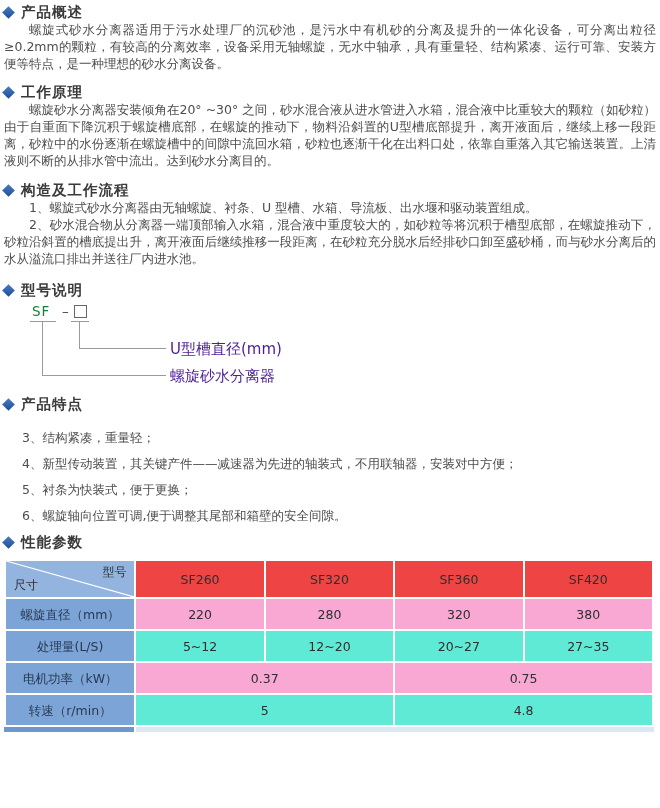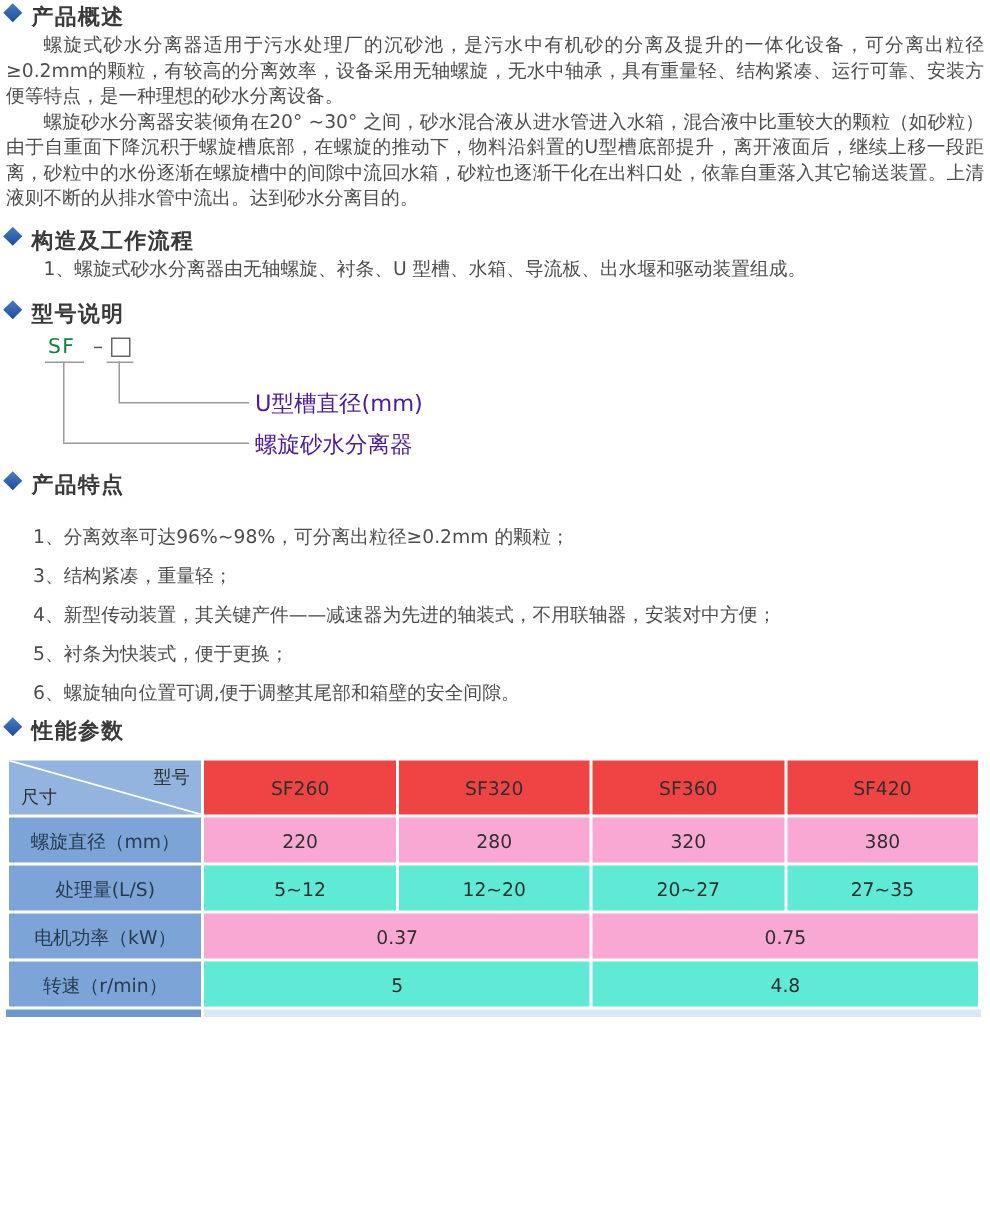--- a/index.html
+++ b/index.html
@@ -5,21 +5,21 @@
   html,body{margin:0;padding:0;background:#ffffff;}
   body{
     width:660px;height:808px;overflow:hidden;
     font-family:"DejaVu Sans","Liberation Sans",sans-serif;
     color:#4d4d4d;font-size:12.5px;line-height:17px;
     -webkit-font-smoothing:antialiased;
   }
   .page{position:relative;width:652px;margin:0;padding:4px 4px 0 4px;}
 
   
-  .sec-head{display:flex;align-items:flex-start;gap:8px;margin:0;}
+  .sec-head{display:flex;align-items:center;gap:8px;margin:0;}
   .diamond{
     width:9px;height:9px;flex:0 0 9px;
     transform:rotate(45deg);
     background:linear-gradient(135deg,#4a7cc2 0%,#1c4d9b 100%);
   }
   .sec-title{font-size:14.5px;font-weight:bold;color:#3a3a3a;letter-spacing:1px;}
 
   
   p.body-text{margin:0;text-indent:2em;text-align:justify;color:#4d4d4d;}
 
@@ -69,27 +69,32 @@
 <body>
 
 <div class="page">
 
   <div class="sec-head">
     <span class="diamond"></span>
     <span class="sec-title">产品概述</span>
   </div>
   <p class="body-text mt-overview-p">螺旋式砂水分离器适用于污水处理厂的沉砂池，是污水中有机砂的分离及提升的一体化设备，可分离出粒径≥0.2mm的颗粒，有较高的分离效率，设备采用无轴螺旋，无水中轴承，具有重量轻、结构紧凑、运行可靠、安装方便等特点，是一种理想的砂水分离设备。</p>
 
+  <div class="sec-head mt-principle-h">
+    <span class="diamond"></span>
+    <span class="sec-title">工作原理</span>
+  </div>
   <p class="body-text mt-principle-p">螺旋砂水分离器安装倾角在20° ~30° 之间，砂水混合液从进水管进入水箱，混合液中比重较大的颗粒（如砂粒）由于自重面下降沉积于螺旋槽底部，在螺旋的推动下，物料沿斜置的U型槽底部提升，离开液面后，继续上移一段距离，砂粒中的水份逐渐在螺旋槽中的间隙中流回水箱，砂粒也逐渐干化在出料口处，依靠自重落入其它输送装置。上清液则不断的从排水管中流出。达到砂水分离目的。</p>
 
   <div class="sec-head mt-structure-h">
     <span class="diamond"></span>
     <span class="sec-title">构造及工作流程</span>
   </div>
   <p class="body-text mt-structure-p1">1、螺旋式砂水分离器由无轴螺旋、衬条、U 型槽、水箱、导流板、出水堰和驱动装置组成。</p>
+  <p class="body-text mt-structure-p2">2、砂水混合物从分离器一端顶部输入水箱，混合液中重度较大的，如砂粒等将沉积于槽型底部，在螺旋推动下，砂粒沿斜置的槽底提出升，离开液面后继续推移一段距离，在砂粒充分脱水后经排砂口卸至盛砂桶，而与砂水分离后的水从溢流口排出并送往厂内进水池。</p>
 
   <div class="sec-head mt-model-h">
     <span class="diamond"></span>
     <span class="sec-title">型号说明</span>
   </div>
   <div class="diagram">
     <span class="code">SF</span>
     <span class="dash">–</span>
     <span class="mbox"></span>
 
@@ -103,21 +108,20 @@
     <span class="dline h" style="left:10px;top:72px;width:124px;"></span>
 
     <span class="dlabel" style="top:38px;">U型槽直径(mm)</span>
     <span class="dlabel" style="top:65px;">螺旋砂水分离器</span>
   </div>
 
   <div class="sec-head mt-features-h">
     <span class="diamond"></span>
     <span class="sec-title">产品特点</span>
   </div>
-  <div class="feature-item">1、分离效率可达96%~98%，可分离出粒径≥0.2mm 的颗粒；</div>
   <div class="feature-item">3、结构紧凑，重量轻；</div>
   <div class="feature-item">4、新型传动装置，其关键产件——减速器为先进的轴装式，不用联轴器，安装对中方便；</div>
   <div class="feature-item">5、衬条为快装式，便于更换；</div>
   <div class="feature-item">6、螺旋轴向位置可调,便于调整其尾部和箱壁的安全间隙。</div>
 
   <div class="sec-head mt-params-h">
     <span class="diamond"></span>
     <span class="sec-title">性能参数</span>
   </div>
 

